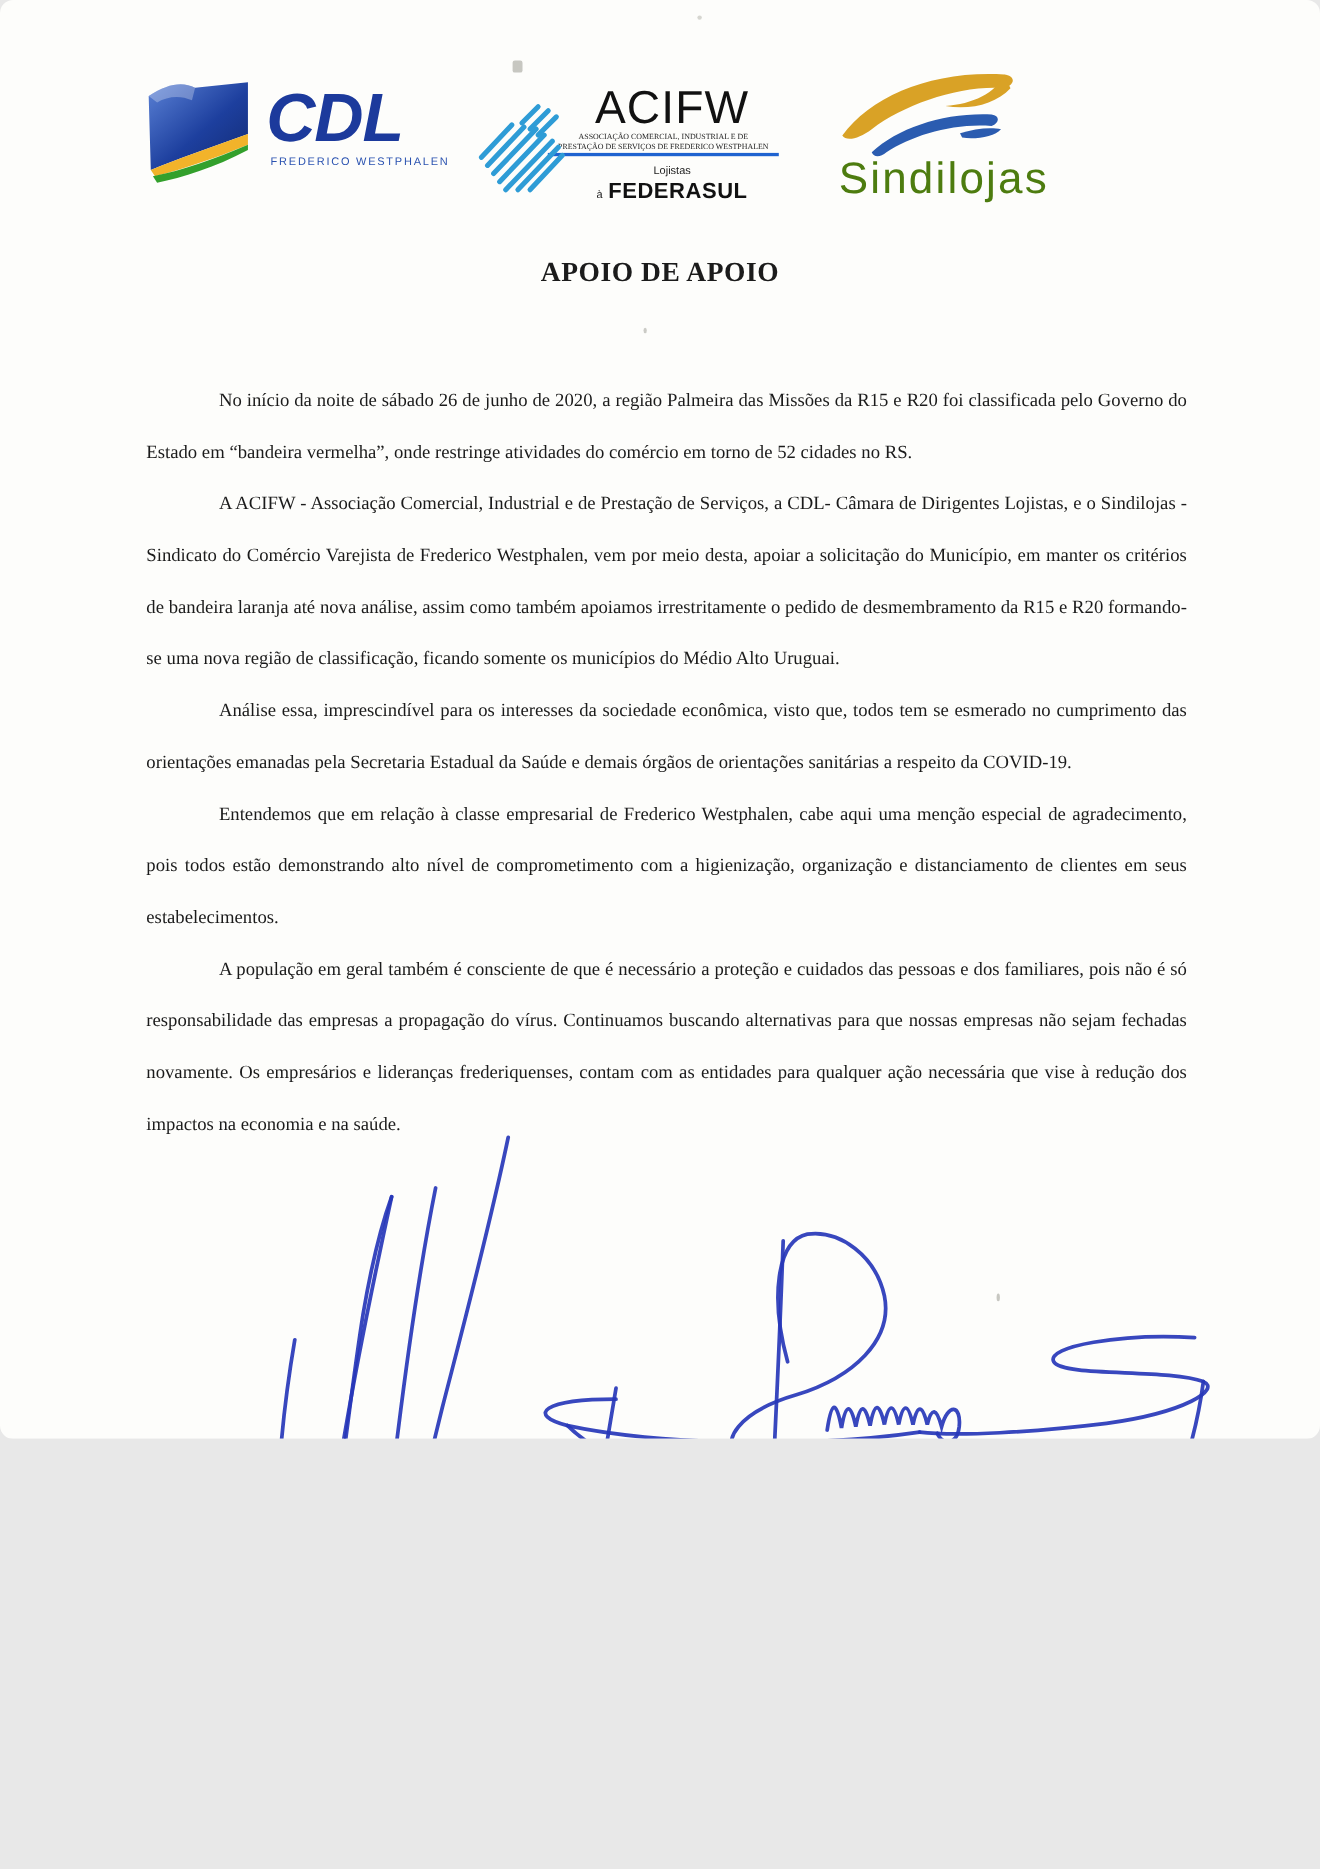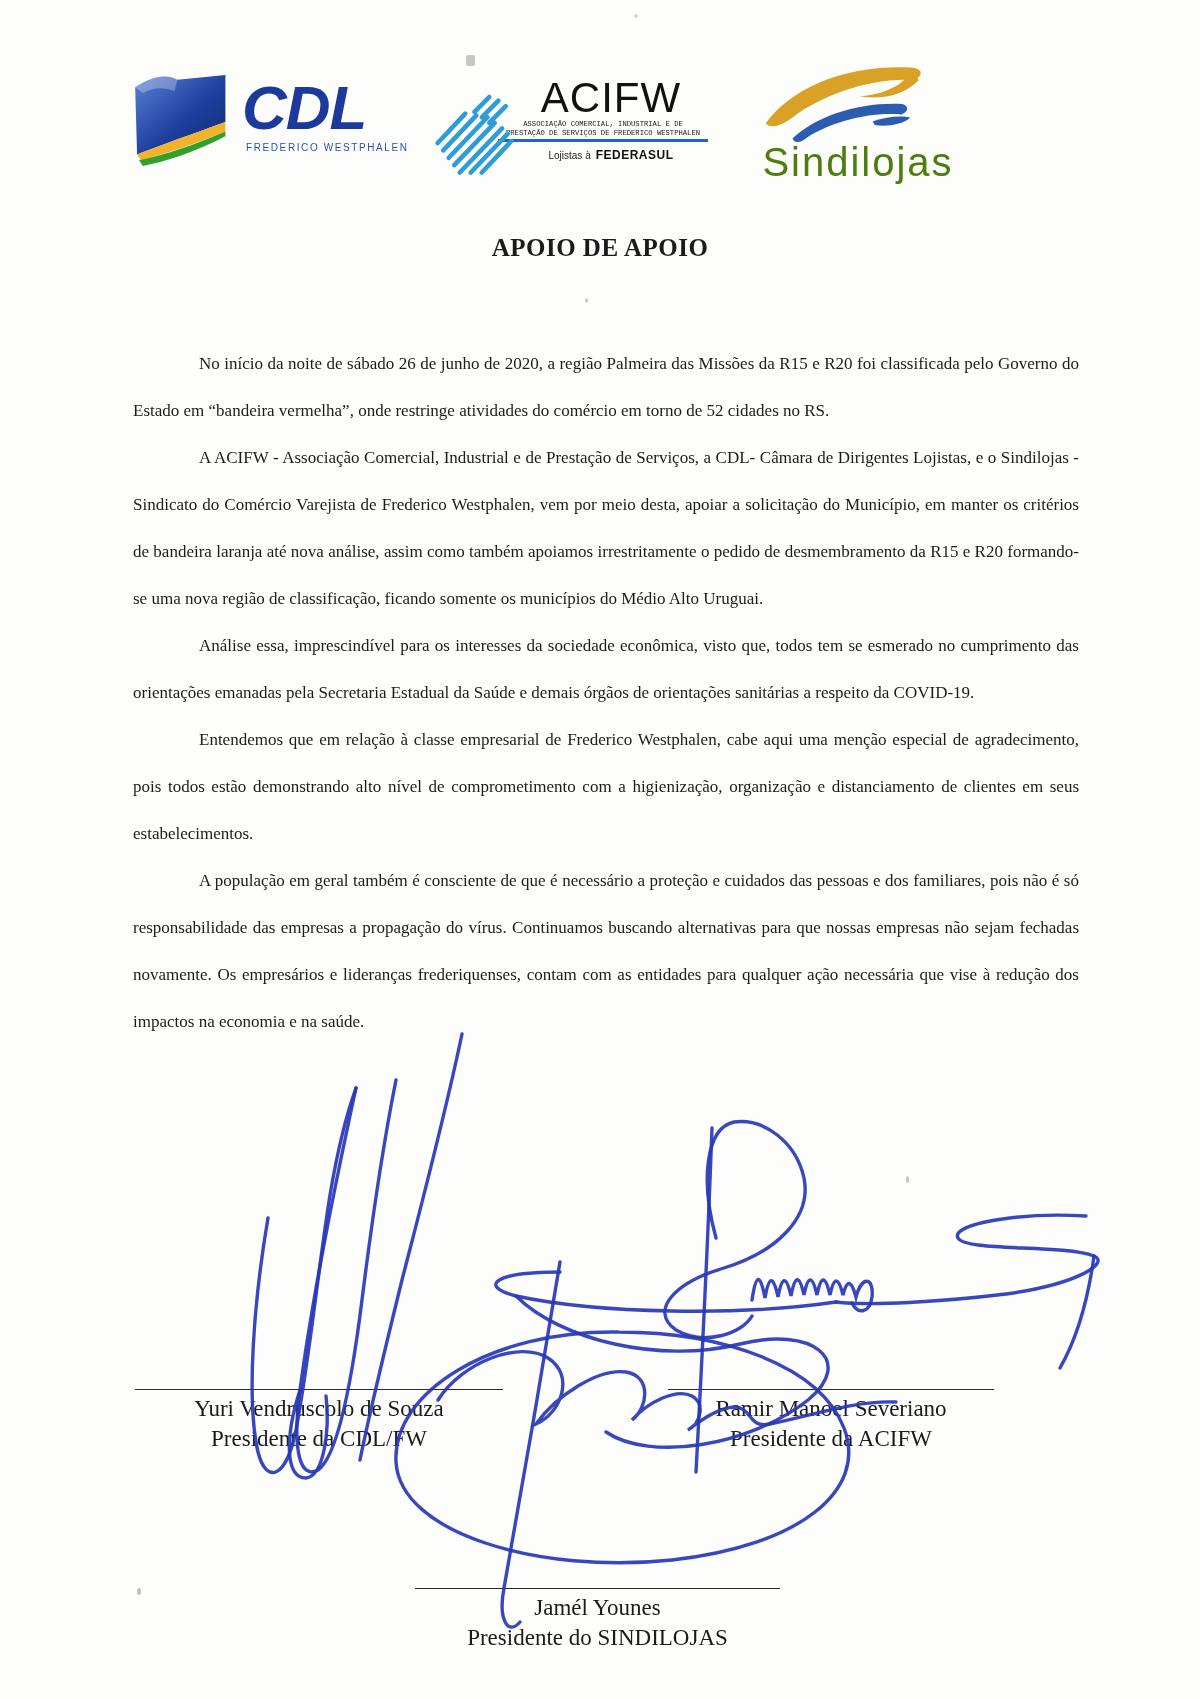--- a/index.html
+++ b/index.html
@@ -1,19 +1,19 @@
 <!DOCTYPE html>
 <html><head>
 <meta charset="utf-8">
 <style>
   html,body{margin:0;padding:0;background:#e8e8e8;}
   .page{
-    position:relative; width:1200px; height:1699px; margin:0 auto;
+    position:relative; width:1200px; height:1308px; margin:0 auto;
     background:#fdfdfb; overflow:hidden;
-    font-family:"Liberation Serif", serif; color:#1b1b1b;
+    font-family:"Liberation Serif", serif; color:#1b1b1b;border-radius:12px;
   }
   
   .cdl-logo{position:absolute; left:116px; top:72px; display:flex; align-items:flex-start;}
   .cdl-flag{width:118px; height:96px;}
   .cdl-textcol{margin-left:8px; margin-top:6px;}
   .cdl-acronym{
     font-family:"Liberation Sans", sans-serif; font-style:italic; font-weight:bold;
     font-size:62px; line-height:60px; color:#1c3a9c; letter-spacing:-1px;
   }
   .cdl-subtitle{
@@ -21,27 +21,27 @@
     color:#2a52b0; margin-top:4px; padding-left:4px;
   }
   .acifw-logo{position:absolute; left:430px; top:78px; width:266px;}
   .acifw-stripes{position:absolute; left:0; top:8px; width:100px; height:92px;}
   .acifw-text{margin-left:96px; width:170px; text-align:center;}
   .acifw-acronym{
     font-family:"Liberation Sans", sans-serif; font-weight:normal; font-size:42px;
     line-height:40px; color:#111; letter-spacing:1px;
   }
   .acifw-desc{
-    font-family:Liberation Mono, monospace; font-size:7.2px; line-height:8.5px;
+    font-family:Liberation Serif, serif; font-size:7.2px; line-height:8.5px;
     color:#1a1a1a; margin-top:2px; white-space:nowrap; margin-left:-28px; width:210px;
   }
   .acifw-bar{height:3px; background:#1f63d0; margin:2px 0 3px -28px; width:210px;}
   .acifw-affil{font-family:"Liberation Sans", sans-serif; margin-top:2px;}
   .acifw-affil .pre{font-size:10px; color:#222; margin-right:5px;}
-  .acifw-affil .fed{font-size:12px; font-weight:bold; color:#111; letter-spacing:0.5px;}
+  .acifw-affil .fed{font-size:20px; font-weight:bold; color:#111; letter-spacing:0.5px;}
   .sindilojas-logo{position:absolute; left:738px; top:62px; width:240px;}
   .sindilojas-swoosh{margin-left:18px; width:180px; height:86px; display:block;}
   .sindilojas-name{
     font-family:"Liberation Sans", sans-serif; font-size:40px; color:#4d7c0f;
     letter-spacing:2px; margin-top:-8px; text-align:center;
   }
   
   .title{
     position:absolute; top:234px; left:0; width:100%; text-align:center;
     font-size:25px; font-weight:bold; letter-spacing:0.5px;

